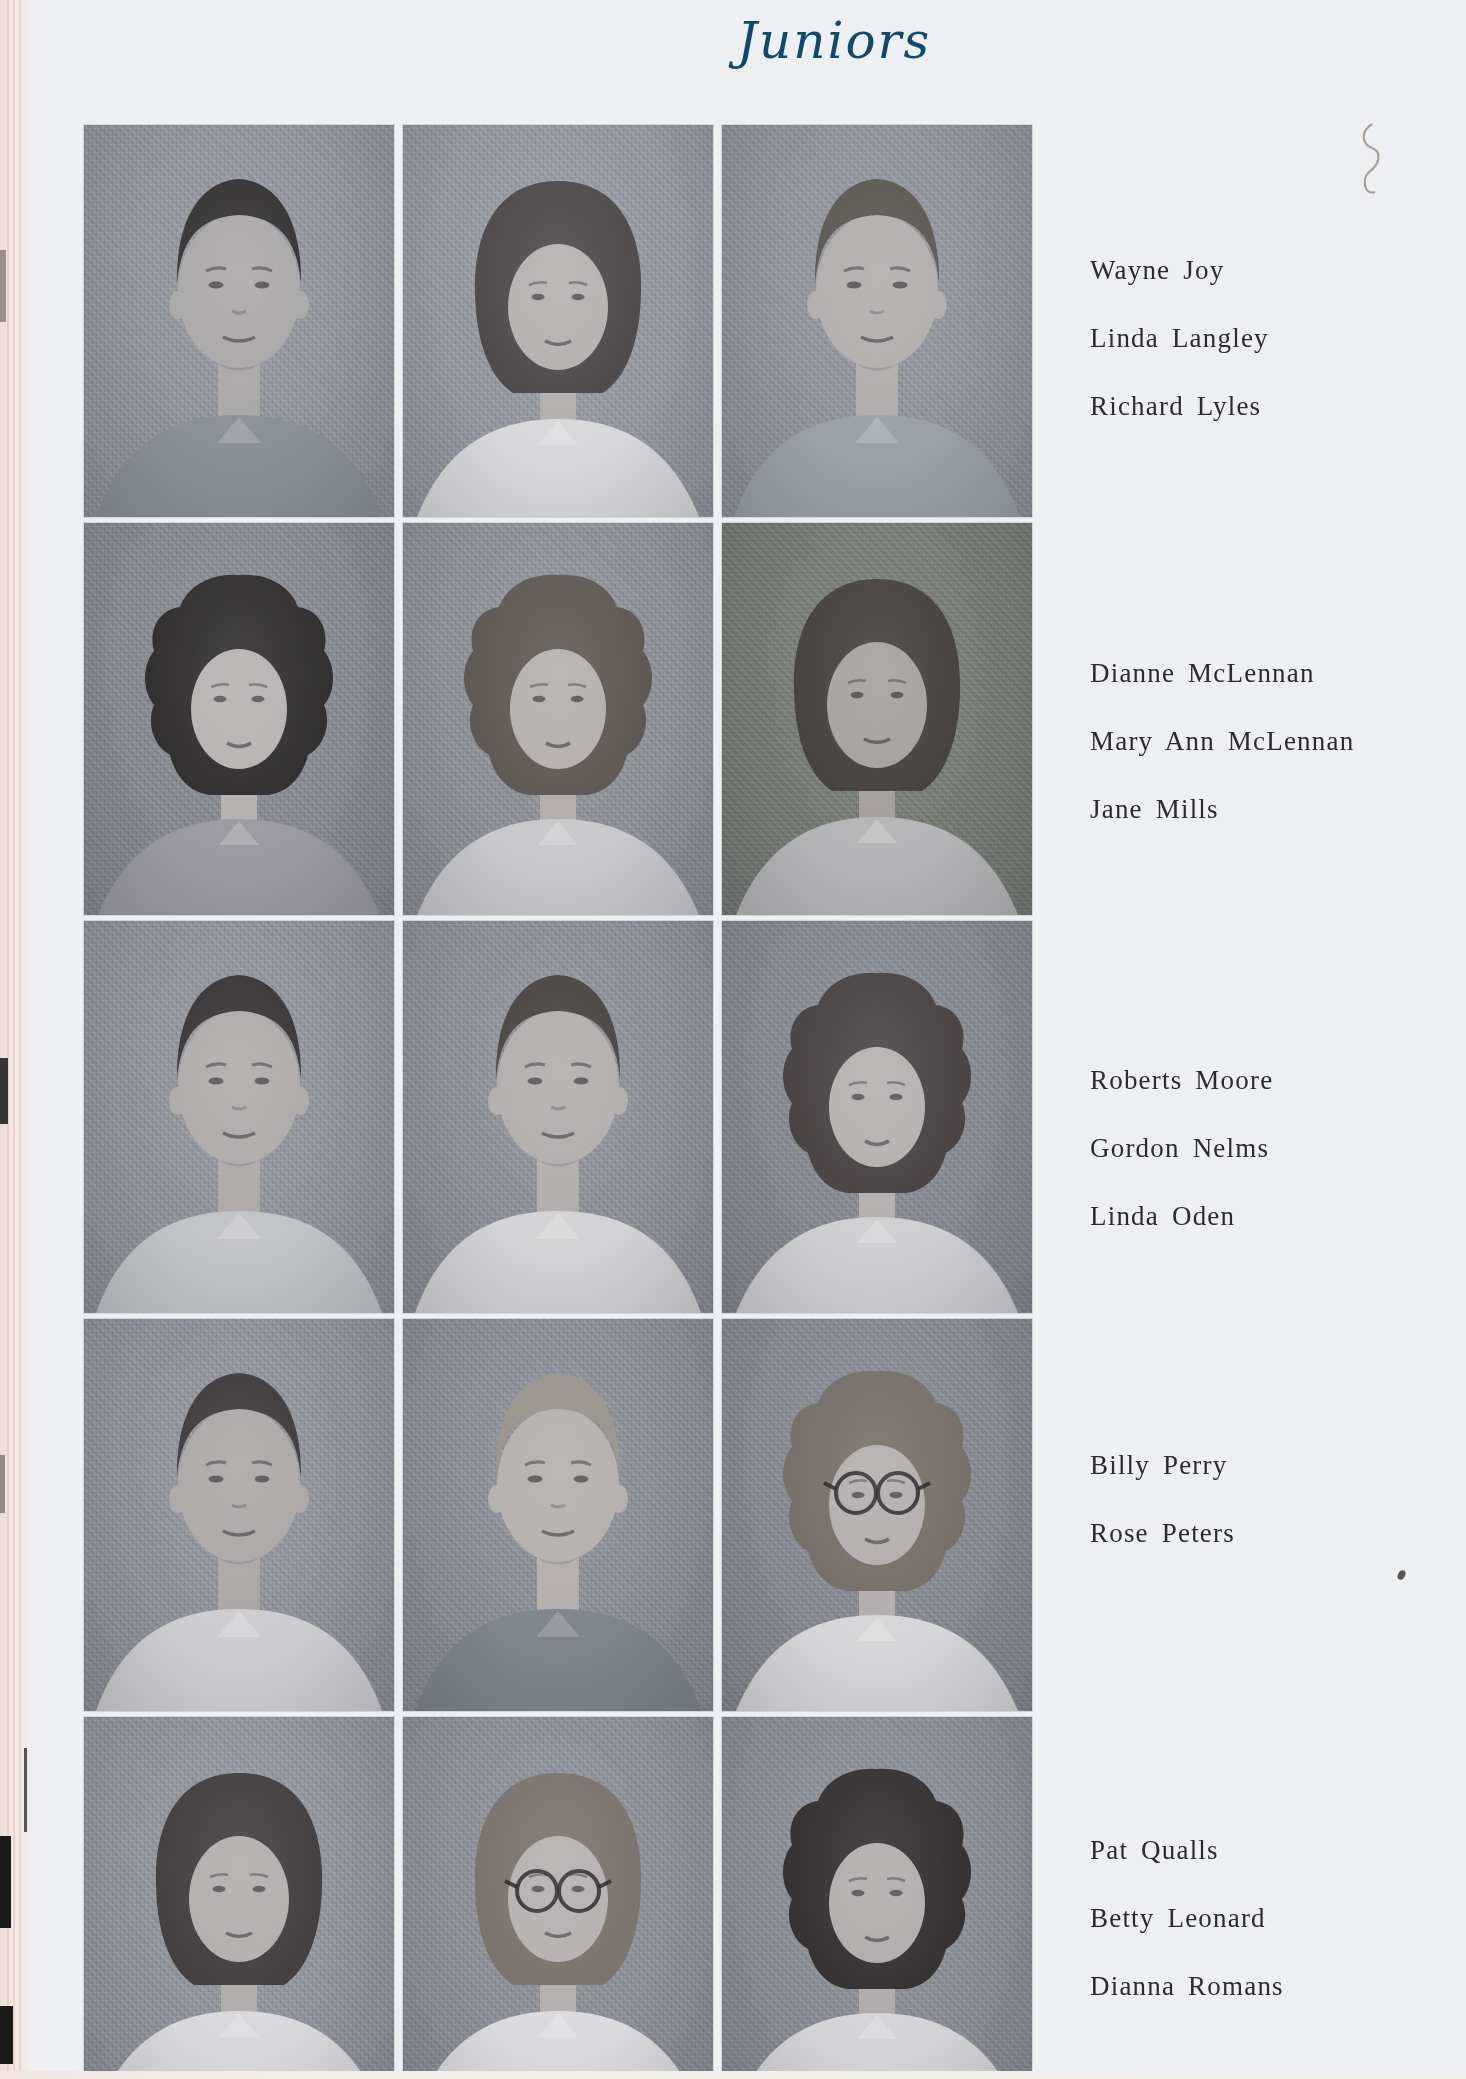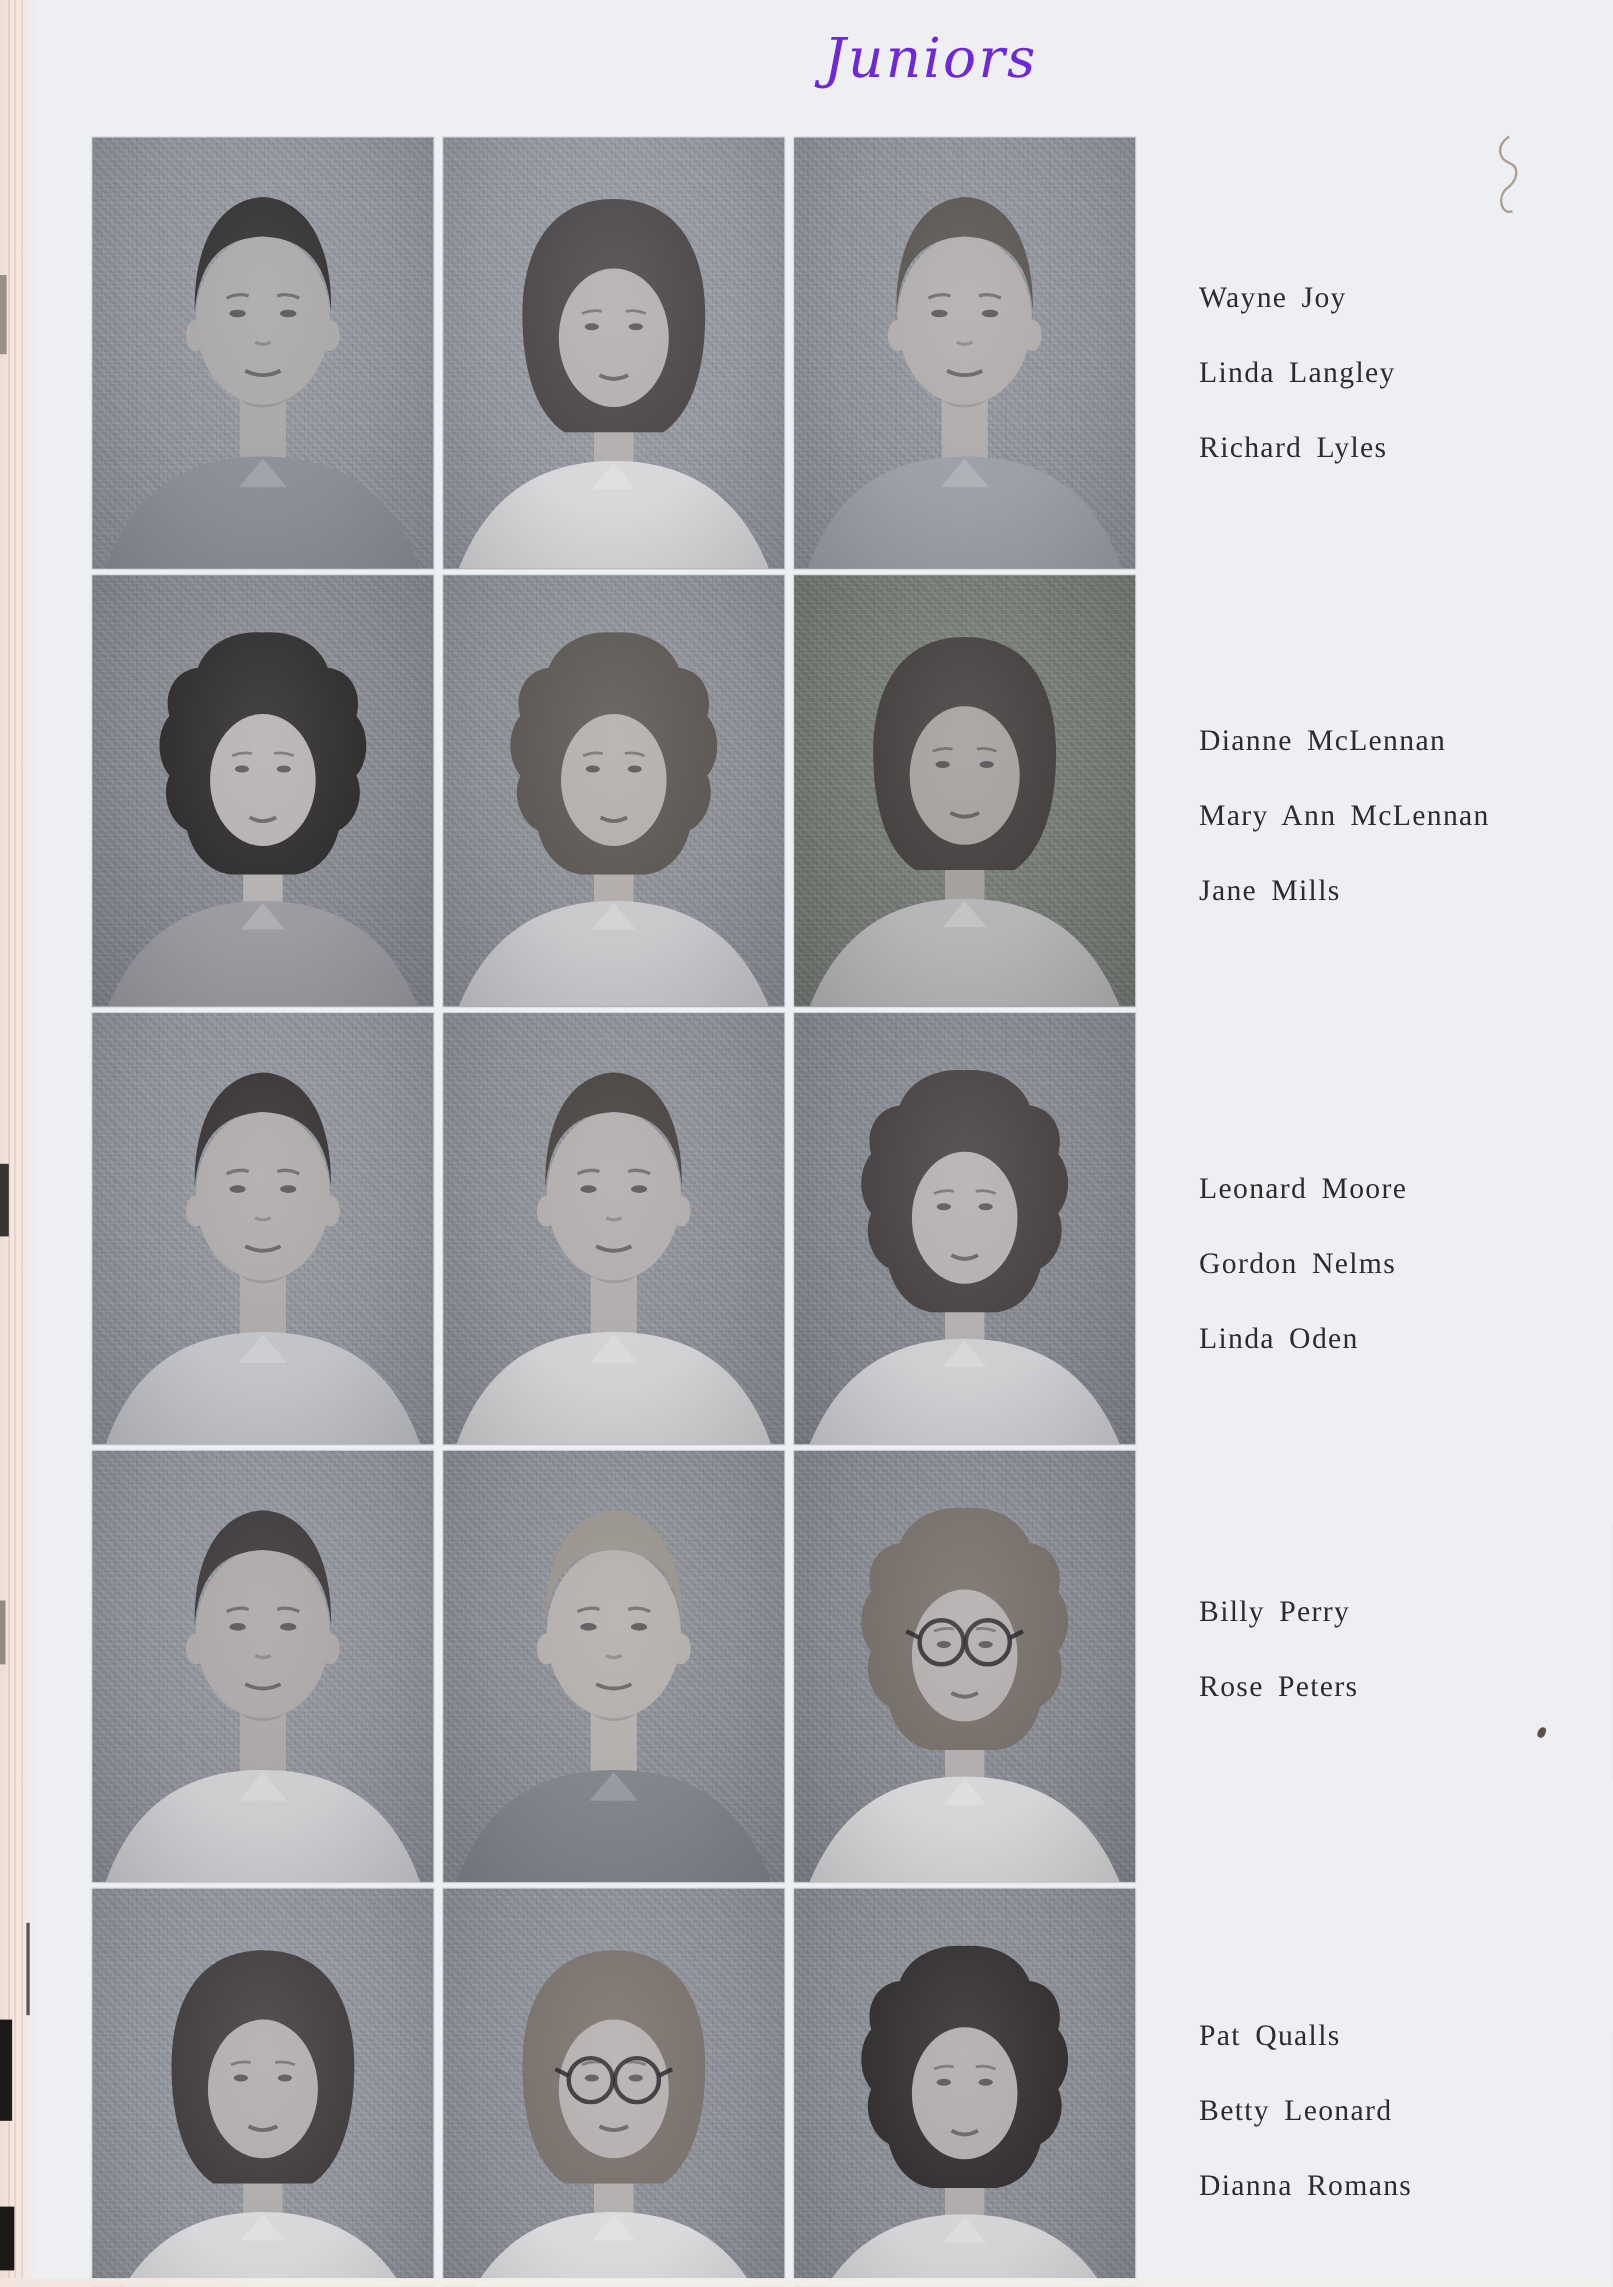--- a/index.html
+++ b/index.html
@@ -18,21 +18,21 @@
   .binding .stripes {
     position:absolute; left:7px; top:0; width:16px; height:100%;
     background:repeating-linear-gradient(90deg, rgba(205,160,150,.28) 0 2px, rgba(255,255,255,0) 2px 6px);
   }
   .bmark { position:absolute; }
 
   
   .title {
     position:absolute; left:660px; top:8px; width:340px; height:72px;
     text-align:center; font-family:"DejaVu Serif", serif; font-style:italic;
-    font-size:50px; font-weight:400; color:#6d28d9; letter-spacing:2px; margin:16px;
+    font-size:50px; font-weight:400; color:#0c4a6e; letter-spacing:2px; margin:4px;
   }
 
   
   .grid {
     position:absolute; left:84px; top:125px;
     display:grid; grid-template-columns:repeat(3,310px); grid-auto-rows:392px;
     gap:6px 9px;
   }
   .photo {
     position:relative; overflow:hidden; margin:0;
@@ -227,21 +227,21 @@
     <p class="student-name">Wayne Joy</p>
     <p class="student-name">Linda Langley</p>
     <p class="student-name">Richard Lyles</p>
   </div>
   <div class="name-col" style="top:635px;">
     <p class="student-name">Dianne McLennan</p>
     <p class="student-name">Mary Ann McLennan</p>
     <p class="student-name">Jane Mills</p>
   </div>
   <div class="name-col" style="top:1042px;">
-    <p class="student-name">Leonard Moore</p>
+    <p class="student-name">Roberts Moore</p>
     <p class="student-name">Gordon Nelms</p>
     <p class="student-name">Linda Oden</p>
   </div>
   <div class="name-col" style="top:1427px;">
     <p class="student-name">Billy Perry</p>
     <p class="student-name">Rose Peters</p>
   </div>
   <div class="name-col" style="top:1812px;">
     <p class="student-name">Pat Qualls</p>
     <p class="student-name">Betty Leonard</p>

